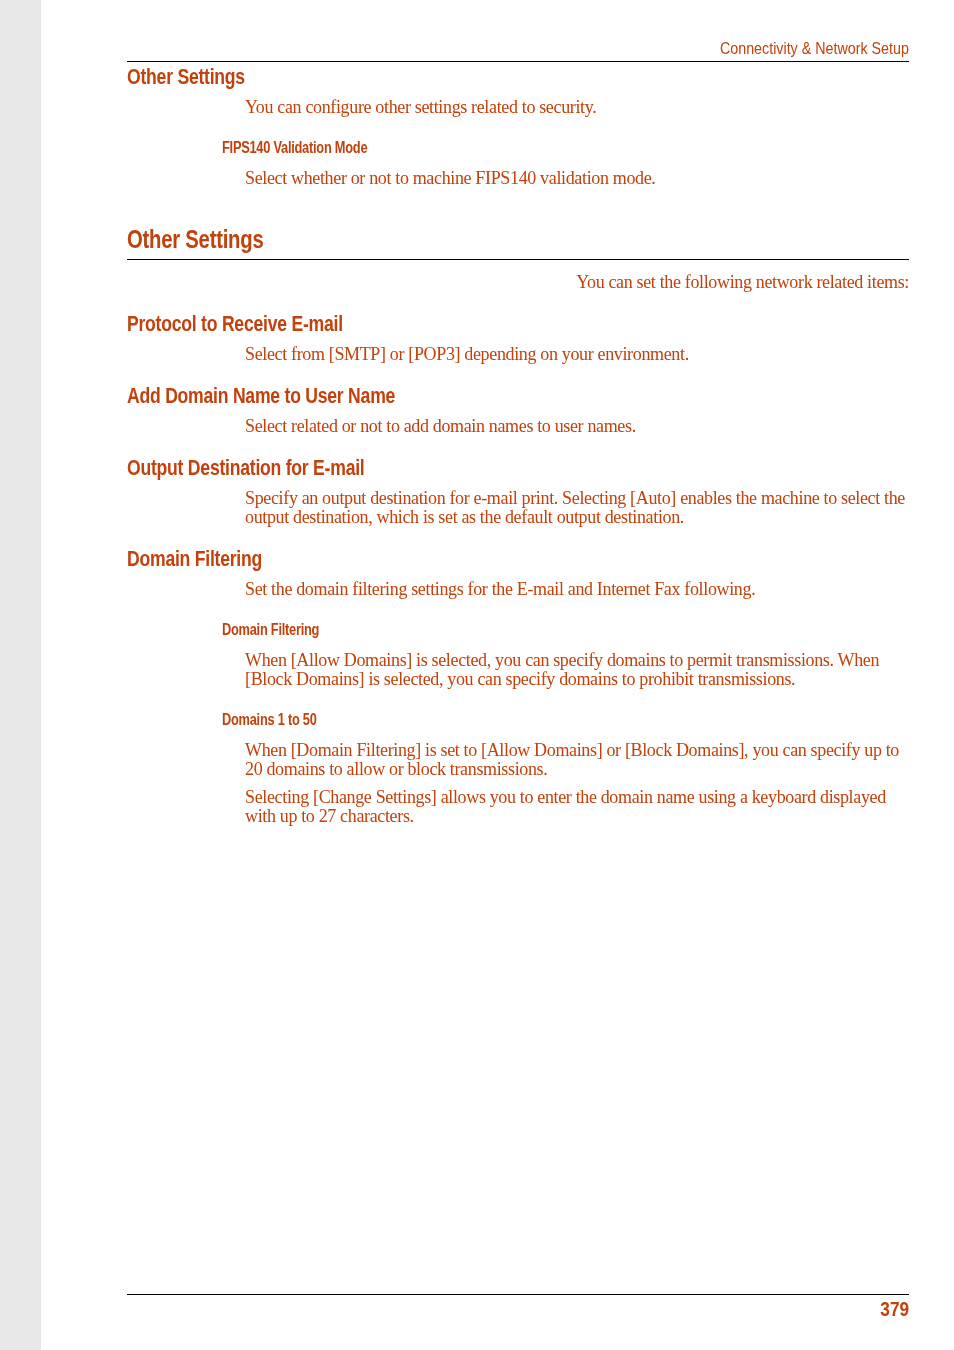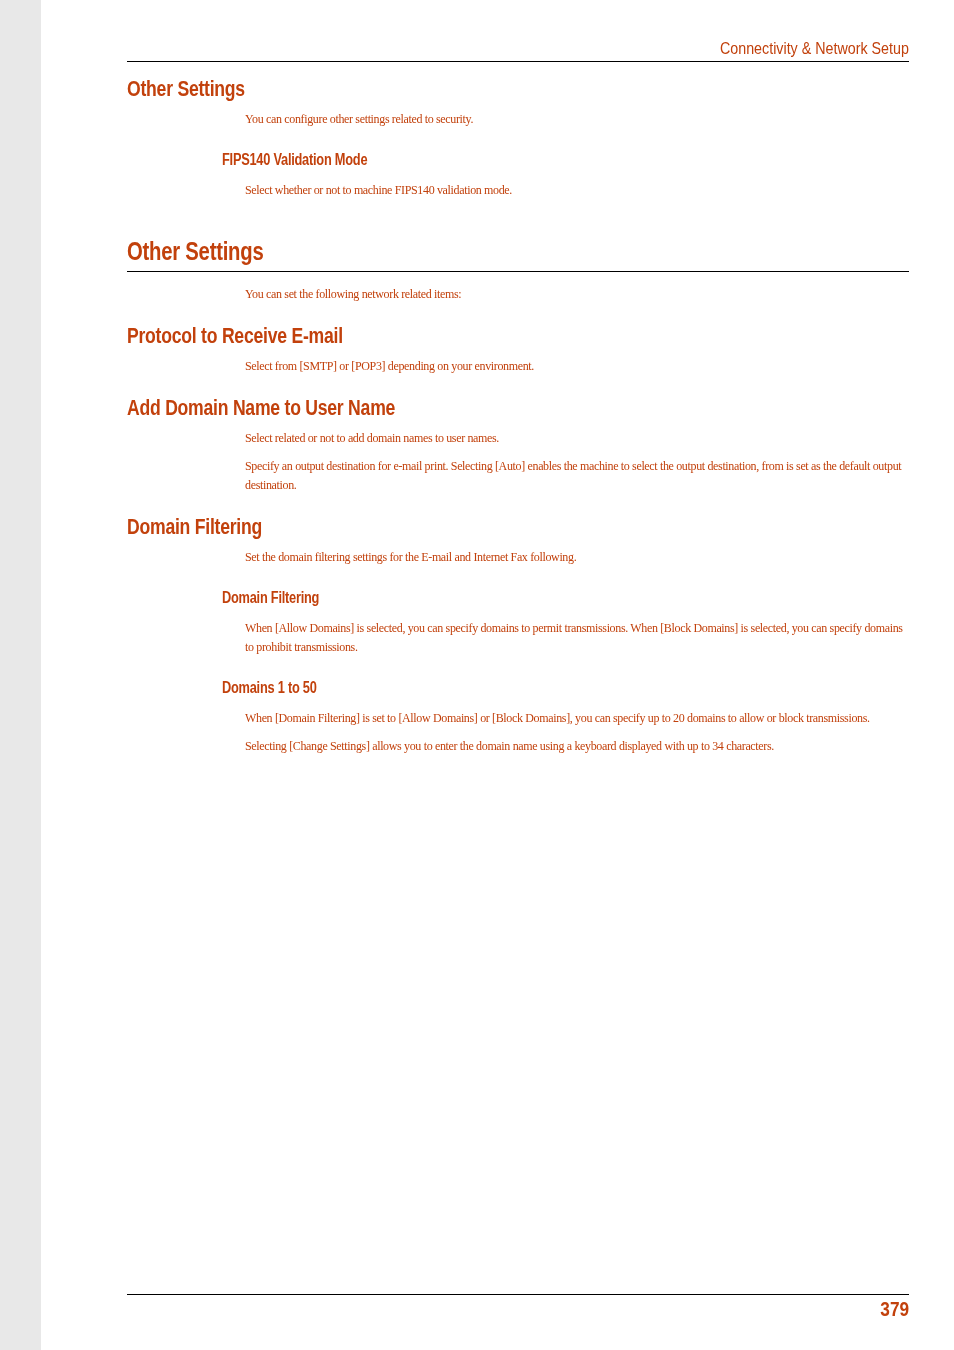--- a/index.html
+++ b/index.html
@@ -36,21 +36,21 @@
     font-weight: 400;
     font-size: 17px;
     line-height: 18px;
     transform: scaleX(0.84);
     transform-origin: 100% 50%;
   }
 
   
   .content {
     position: absolute;
-    top: 57px;
+    top: 45px;
     left: 86px;
     width: 782px;
   }
 
   .cond {
     display: inline-block;
     white-space: nowrap;
     transform: scaleX(0.8);
     transform-origin: 0 50%;
   }
@@ -81,26 +81,26 @@
     font-weight: bold;
     font-size: 26px;
     line-height: 30px;
     letter-spacing: -0.3px;
   }
   .section-head .cond { transform: scaleX(0.78); }
 
   .body-p {
     margin: 0 0 0 118px;
     width: 664px;
-    font-size: 12px;
+    font-size: 18px;
     line-height: 19px;
     letter-spacing: -0.35px;
   }
   .body-p + .body-p { margin-top: 9px; }
-  .section-head + .body-p { margin-top: 13px; }
+  .section-head + .body-p { margin-top: 13px; text-align: right; }
 
   
   .running-footer {
     position: absolute;
     top: 1294px;
     left: 86px;
     right: 86px;
     border-top: 1.6px solid #000;
     padding-top: 3px;
     text-align: right;
@@ -145,37 +145,40 @@
     <div class="h2">
       <span class="cond">Protocol to Receive E-mail</span>
     </div>
     <p class="body-p">Select from [SMTP] or [POP3] depending on your environment.</p>
 
     <div class="h2">
       <span class="cond">Add Domain Name to User Name</span>
     </div>
     <p class="body-p">Select related or not to add domain names to user names.</p>
 
-    <p class="body-p">Specify an output destination for e-mail print. Selecting [Auto] enables the machine to select the output destination, from is set as the default output destination.</p>
+    <div class="h2">
+      <span class="cond">Output Destination for E-mail</span>
+    </div>
+    <p class="body-p">Specify an output destination for e-mail print. Selecting [Auto] enables the machine to select the output destination, which is set as the default output destination.</p>
 
     <div class="h2">
       <span class="cond">Domain Filtering</span>
     </div>
     <p class="body-p">Set the domain filtering settings for the E-mail and Internet Fax following.</p>
 
     <div class="h3">
       <span class="cond">Domain Filtering</span>
     </div>
     <p class="body-p">When [Allow Domains] is selected, you can specify domains to permit transmissions. When [Block Domains] is selected, you can specify domains to prohibit transmissions.</p>
 
     <div class="h3">
       <span class="cond">Domains 1 to 50</span>
     </div>
     <p class="body-p">When [Domain Filtering] is set to [Allow Domains] or [Block Domains], you can specify up to 20 domains to allow or block transmissions.</p>
-    <p class="body-p">Selecting [Change Settings] allows you to enter the domain name using a keyboard displayed with up to 34 characters.</p>
+    <p class="body-p">Selecting [Change Settings] allows you to enter the domain name using a keyboard displayed with up to 27 characters.</p>
 
   </div>
 
   <div class="running-footer">
     <span class="page-number">379</span>
   </div>
 
 </div>
 
 </body></html>

